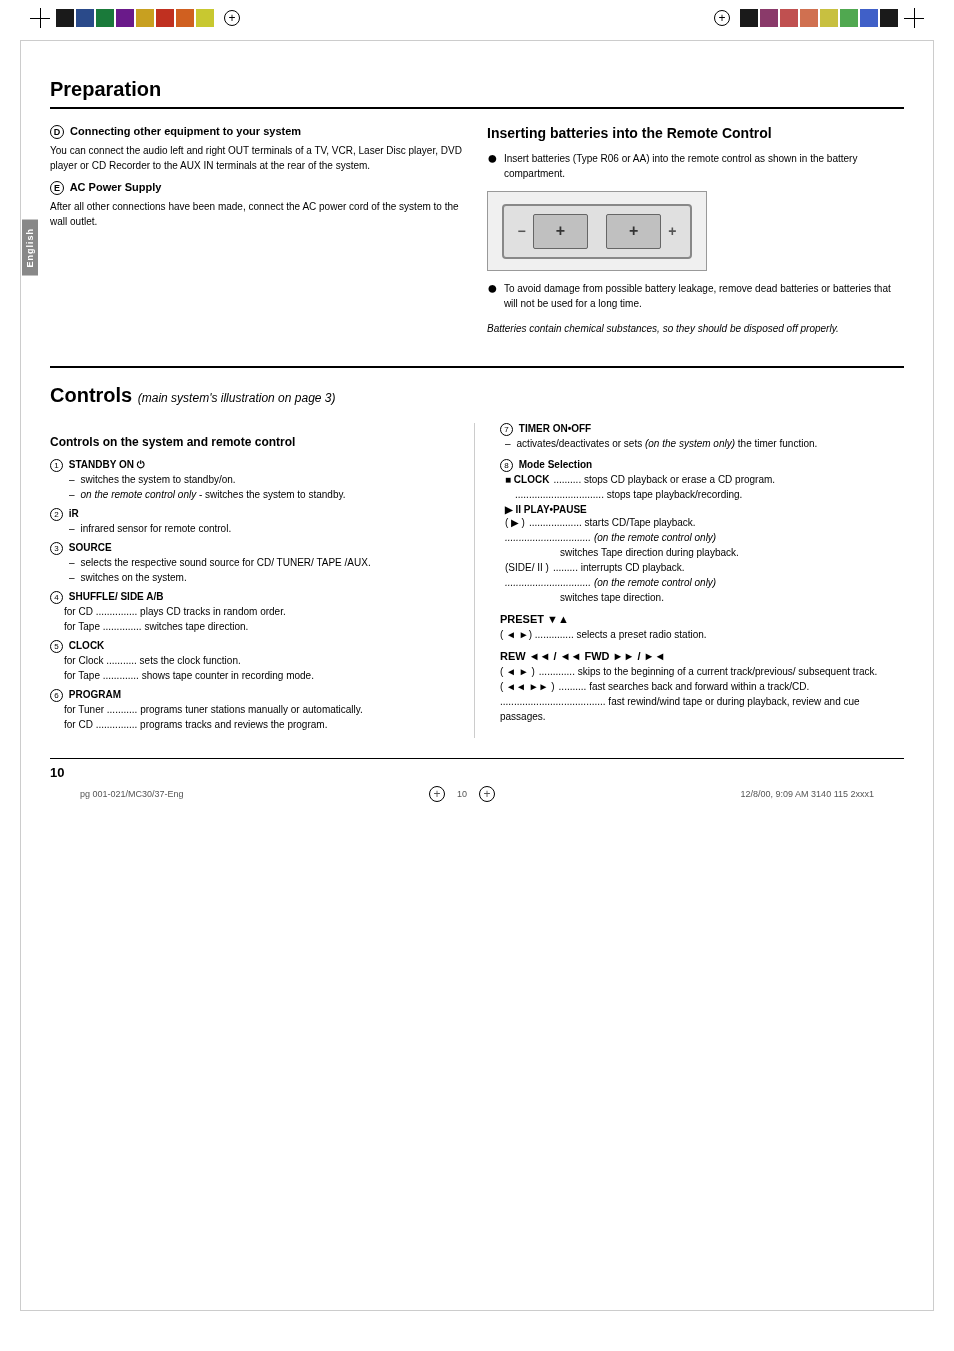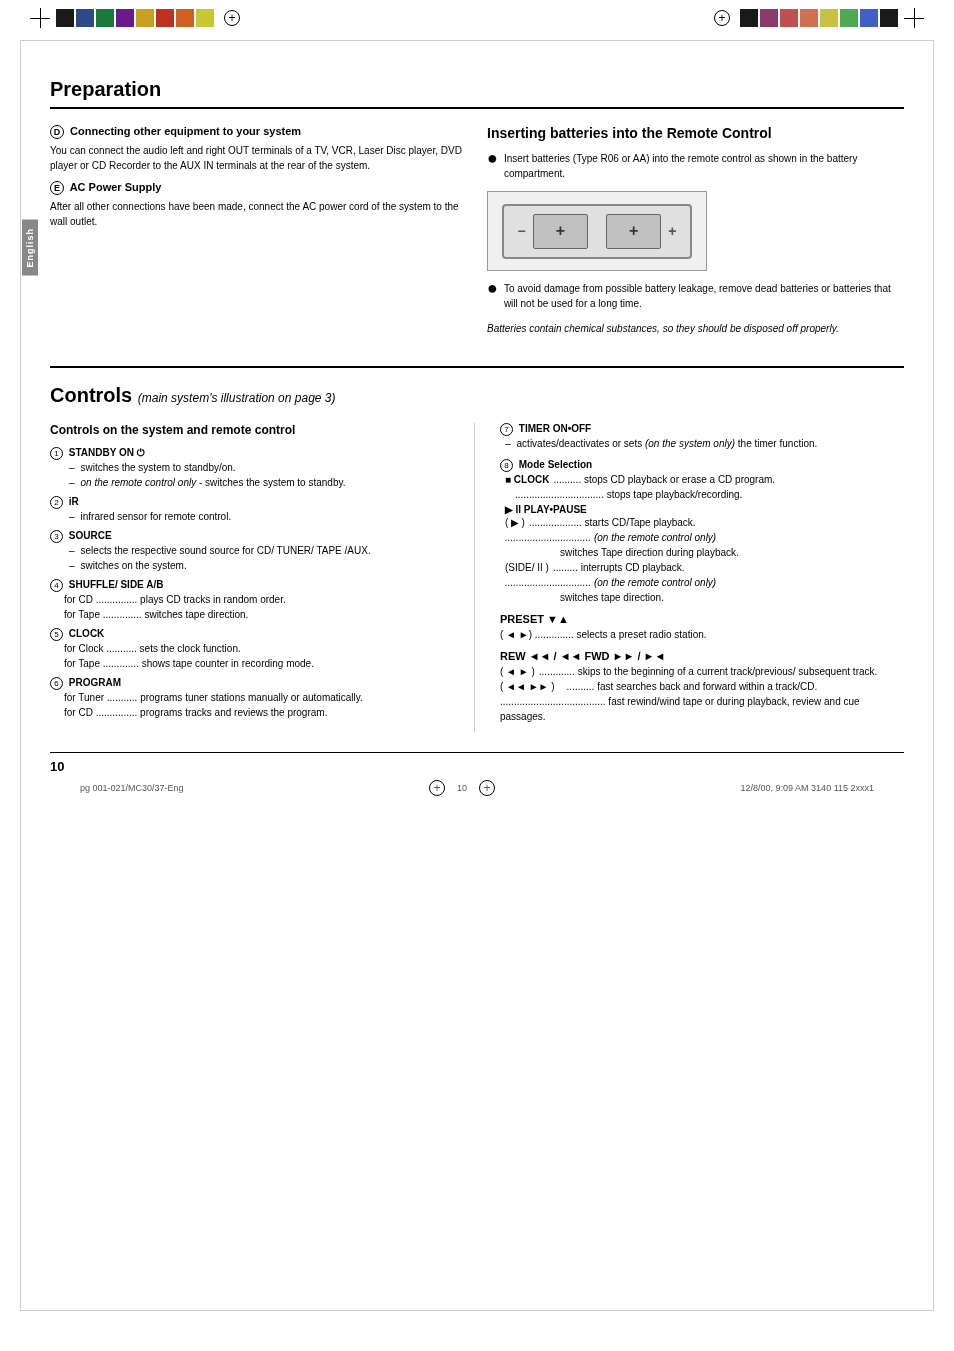--- a/index.html
+++ b/index.html
@@ -239,20 +239,21 @@
     }
     .controls-right {
       flex: 1;
       padding-left: 5px;
     }
 
     .controls-subtitle {
       font-weight: bold;
       font-size: 12px;
       margin-bottom: 10px;
+      margin-top: 12px;
     }
 
     .ctrl-item {
       margin-bottom: 6px;
     }
     .ctrl-item-title {
       font-weight: bold;
       font-size: 10px;
     }
     .ctrl-dash-line {
@@ -581,21 +582,21 @@
       <div class="right-item">
         <div class="rew-fwd">REW ◄◄ / ◄◄   FWD ►► / ►◄</div>
 
         <div style="display:flex;font-size:10px;line-height:1.5;">
           <span>( ◄ ► )</span>
           <span style="margin-left:4px;">............. skips to the beginning of a current track/previous/ subsequent track.</span>
         </div>
 
         <div style="display:flex;font-size:10px;line-height:1.5;">
           <span>( ◄◄ ►► )</span>
-          <span style="margin-left:12px;">.......... fast searches back and forward within a track/CD.</span>
+          <span style="margin-left:4px;">.......... fast searches back and forward within a track/CD.</span>
         </div>
 
         <div style="font-size:10px;line-height:1.5;">
           <span>......................................</span>
           <span> fast rewind/wind tape or during playback, review and cue passages.</span>
         </div>
       </div>
 
     </div>
   </div>

